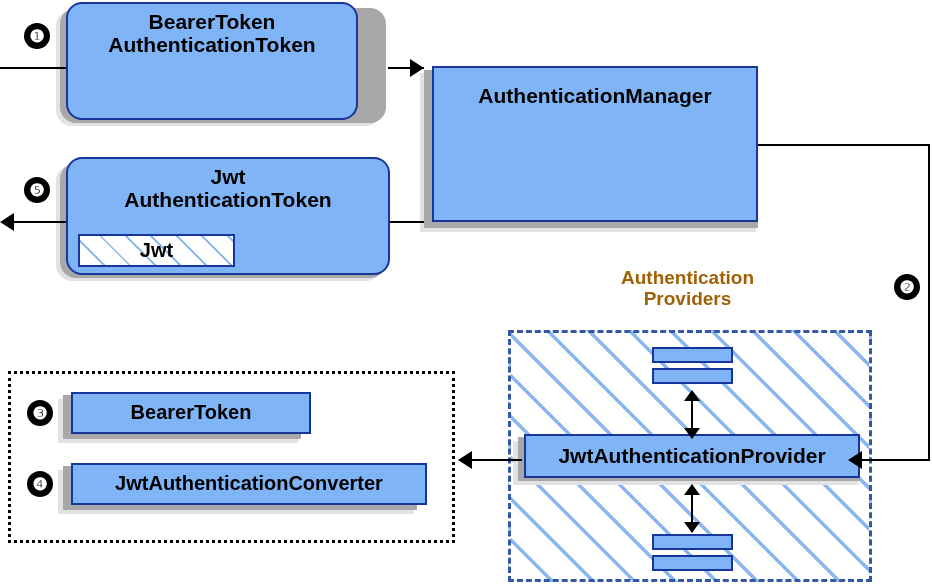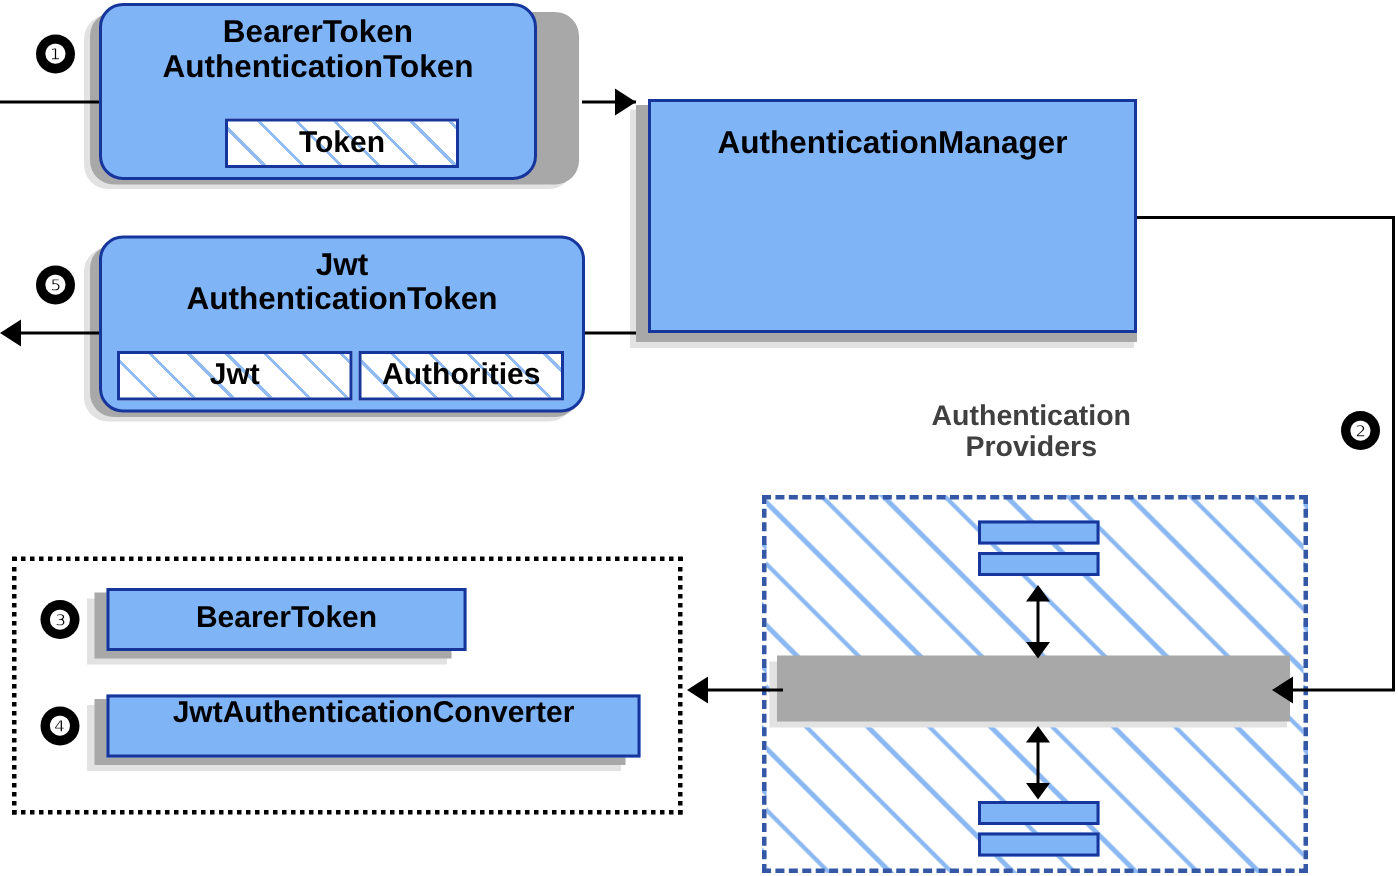--- a/index.html
+++ b/index.html
@@ -125,21 +125,21 @@
     box-sizing: border-box;
     border: 3px dotted #000000;
     background: #ffffff;
     z-index: 2;
   }
   .group-caption {
     position: absolute;
     text-align: center;
     font-weight: bold;
     line-height: 1.1;
-    color: #404040;
+    color: #a16207;
     white-space: pre-line;
     z-index: 9;
   }
 
   
   .mini-bar {
     position: absolute;
     box-sizing: border-box;
     background: #7fb5f7;
     border: 2px solid #17369c;
@@ -183,63 +183,60 @@
 
   <div class="line-v" style="left:691px; top:492px; height:38px;"></div>
   <div class="arrow arrow-up" style="left:684px; top:484px;"></div>
   <div class="arrow arrow-down" style="left:684px; top:522px;"></div>
 
   <div class="mini-bar" style="left:652px; top:534px; width:81px; height:16px;"></div>
   <div class="mini-bar" style="left:652px; top:555px; width:81px; height:16px;"></div>
 
   <div class="shadow-light" style="left:513px; top:441px; width:345px; height:44px;"></div>
   <div class="shadow-mid" style="left:518px; top:437px; width:342px; height:44px;"></div>
+  <div class="node" style="left:524px; top:434px; width:336px; height:44px; justify-content:center;">
+    <span class="node-title" style="font-size:21px;">JwtAuthenticationProvider</span>
+  </div>
 
   <div class="group-dotted-black" style="left:8px; top:371px; width:447px; height:172px;"></div>
 
   <div class="shadow-light" style="left:58px; top:399px; width:240px; height:44px;"></div>
   <div class="shadow-mid" style="left:63px; top:395px; width:238px; height:44px;"></div>
   <div class="node" style="left:71px; top:392px; width:240px; height:42px; justify-content:center;">
     <span class="node-title" style="font-size:20px;">BearerToken</span>
   </div>
 
   <div class="shadow-light" style="left:58px; top:470px; width:356px; height:44px;"></div>
   <div class="shadow-mid" style="left:63px; top:466px; width:354px; height:44px;"></div>
-  <div class="node" style="left:71px; top:463px; width:356px; height:42px; justify-content:flex-start;">
+  <div class="node" style="left:71px; top:463px; width:356px; height:42px; justify-content:center;">
     <span class="node-title" style="font-size:20px;">JwtAuthenticationConverter</span>
   </div>
 
   <div class="shadow-light rounded" style="left:56px; top:10px; width:326px; height:116px;"></div>
   <div class="shadow-mid rounded" style="left:60px; top:8px; width:326px; height:115px;"></div>
   <div class="node rounded" style="left:66px; top:2px; width:292px; height:118px; padding-top:7px;">
     <span class="node-title" style="font-size:21px;">BearerToken
 AuthenticationToken</span>
   </div>
-  <div class="inner" style="left:150px; top:79px; width:156px; height:33px; font-size:20px;">
-    <span>Token</span>
-  </div>
 
   <div class="shadow-light" style="left:420px; top:73px; width:336px; height:159px;"></div>
   <div class="shadow-mid" style="left:424px; top:70px; width:334px; height:158px;"></div>
   <div class="node" style="left:432px; top:66px; width:326px; height:156px; padding-top:17px;">
     <span class="node-title" style="font-size:21px;">AuthenticationManager</span>
   </div>
 
   <div class="shadow-light rounded" style="left:56px; top:165px; width:326px; height:116px;"></div>
   <div class="shadow-mid rounded" style="left:60px; top:163px; width:326px; height:115px;"></div>
   <div class="node rounded" style="left:66px; top:157px; width:324px; height:118px; padding-top:7px;">
     <span class="node-title" style="font-size:21px;">Jwt
 AuthenticationToken</span>
   </div>
   <div class="inner" style="left:78px; top:234px; width:157px; height:33px; font-size:20px;">
     <span>Jwt</span>
   </div>
-  <div class="inner" style="left:239px; top:234px; width:137px; height:33px; font-size:20px;">
-    <span>Authorities</span>
-  </div>
 
   <div class="badge" style="left:24px; top:23px;">❶</div>
   <div class="badge" style="left:24px; top:177px;">❺</div>
   <div class="badge" style="left:894px; top:274px;">❷</div>
   <div class="badge" style="left:27px; top:400px;">❸</div>
   <div class="badge" style="left:27px; top:471px;">❹</div>
 
 </div>
 
 </body></html>

